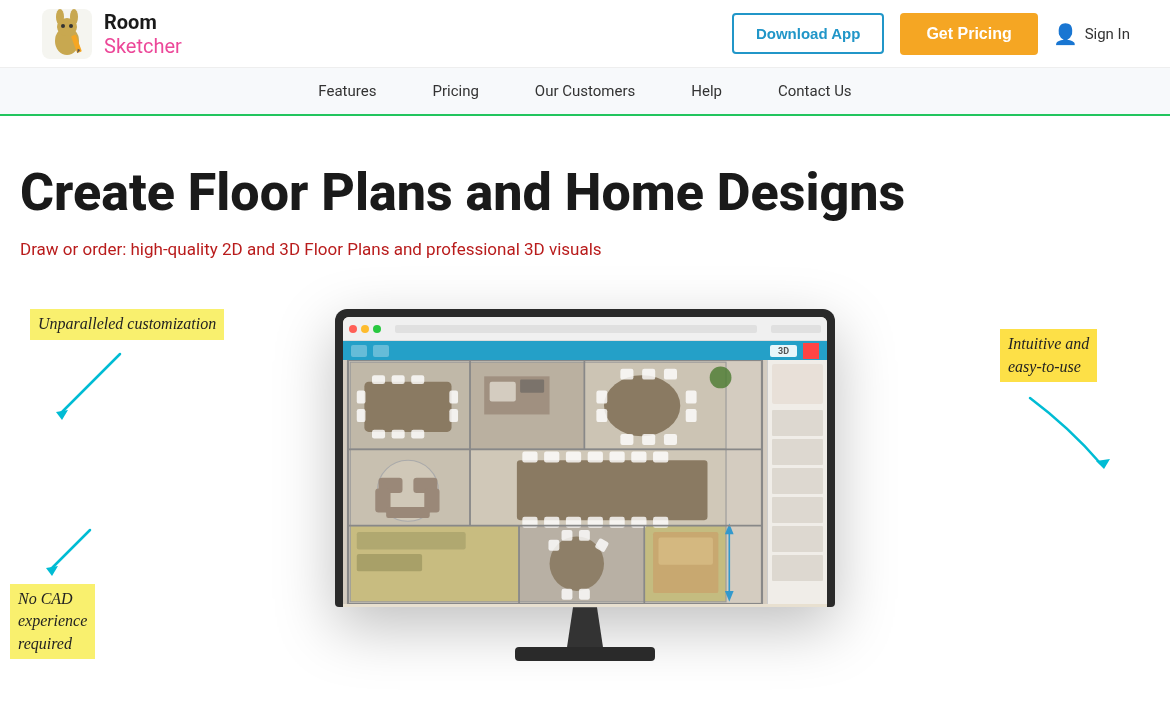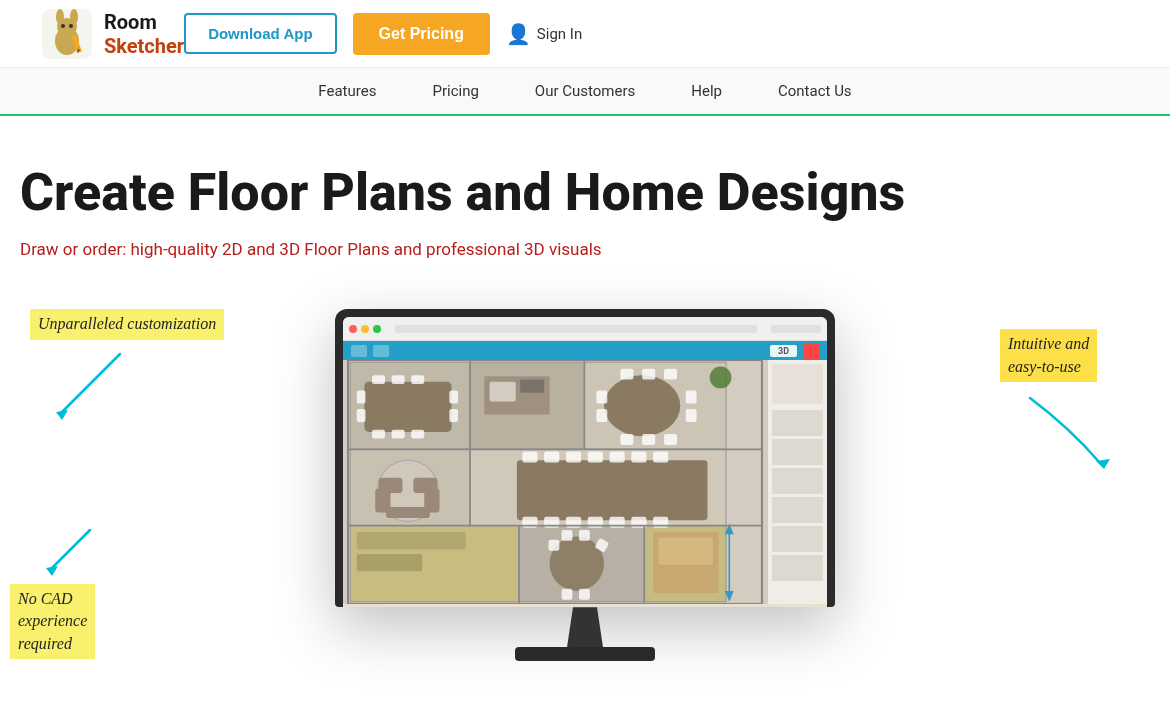--- a/index.html
+++ b/index.html
@@ -2,20 +2,21 @@
 <html><head>
   <meta charset="utf-8">
   <style>
     * { margin: 0; padding: 0; box-sizing: border-box; }
     body { font-family: -apple-system, BlinkMacSystemFont, 'Segoe UI', Roboto, Arial, sans-serif; background: #fff; width: 1170px; overflow-x: hidden; }
 
     
     .header {
       display: flex;
       align-items: center;
+      justify-content: space-between;
       padding: 10px 40px;
       background: #fff;
       border-bottom: 1px solid #eee;
       height: 68px;
     }
     .logo-area {
       display: flex;
       align-items: center;
       gap: 10px;
     }
@@ -241,21 +242,21 @@
       <ellipse cx="34" cy="10" rx="4" ry="8" fill="#c8a850"></ellipse>
 
       <circle cx="23" cy="19" r="2" fill="#333"></circle>
       <circle cx="31" cy="19" r="2" fill="#333"></circle>
 
       <rect x="34" y="28" width="5" height="18" rx="1" fill="#f5a623" transform="rotate(-20 36 37)"></rect>
       <polygon points="38,44 34,46 36,42" fill="#555" transform="rotate(-20 36 37)"></polygon>
     </svg>
     <div>
       <div style="font-size:20px;font-weight:700;color:#1a1a1a;line-height:1.2">Room</div>
-      <div style="font-size:20px;font-weight:700;color:#c2410c;line-height:1.2">Sketcher</div>
+      <div style="font-size:20px;font-weight:400;color:#ec4899;line-height:1.2">Sketcher</div>
     </div>
   </div>
 
   <div class="header-actions">
     <button class="btn-download">Download App</button>
     <button class="btn-get-started">Get Pricing</button>
     <div class="sign-in-area">
       <span class="sign-in-icon">👤</span>
       <span>Sign In</span>
     </div>

